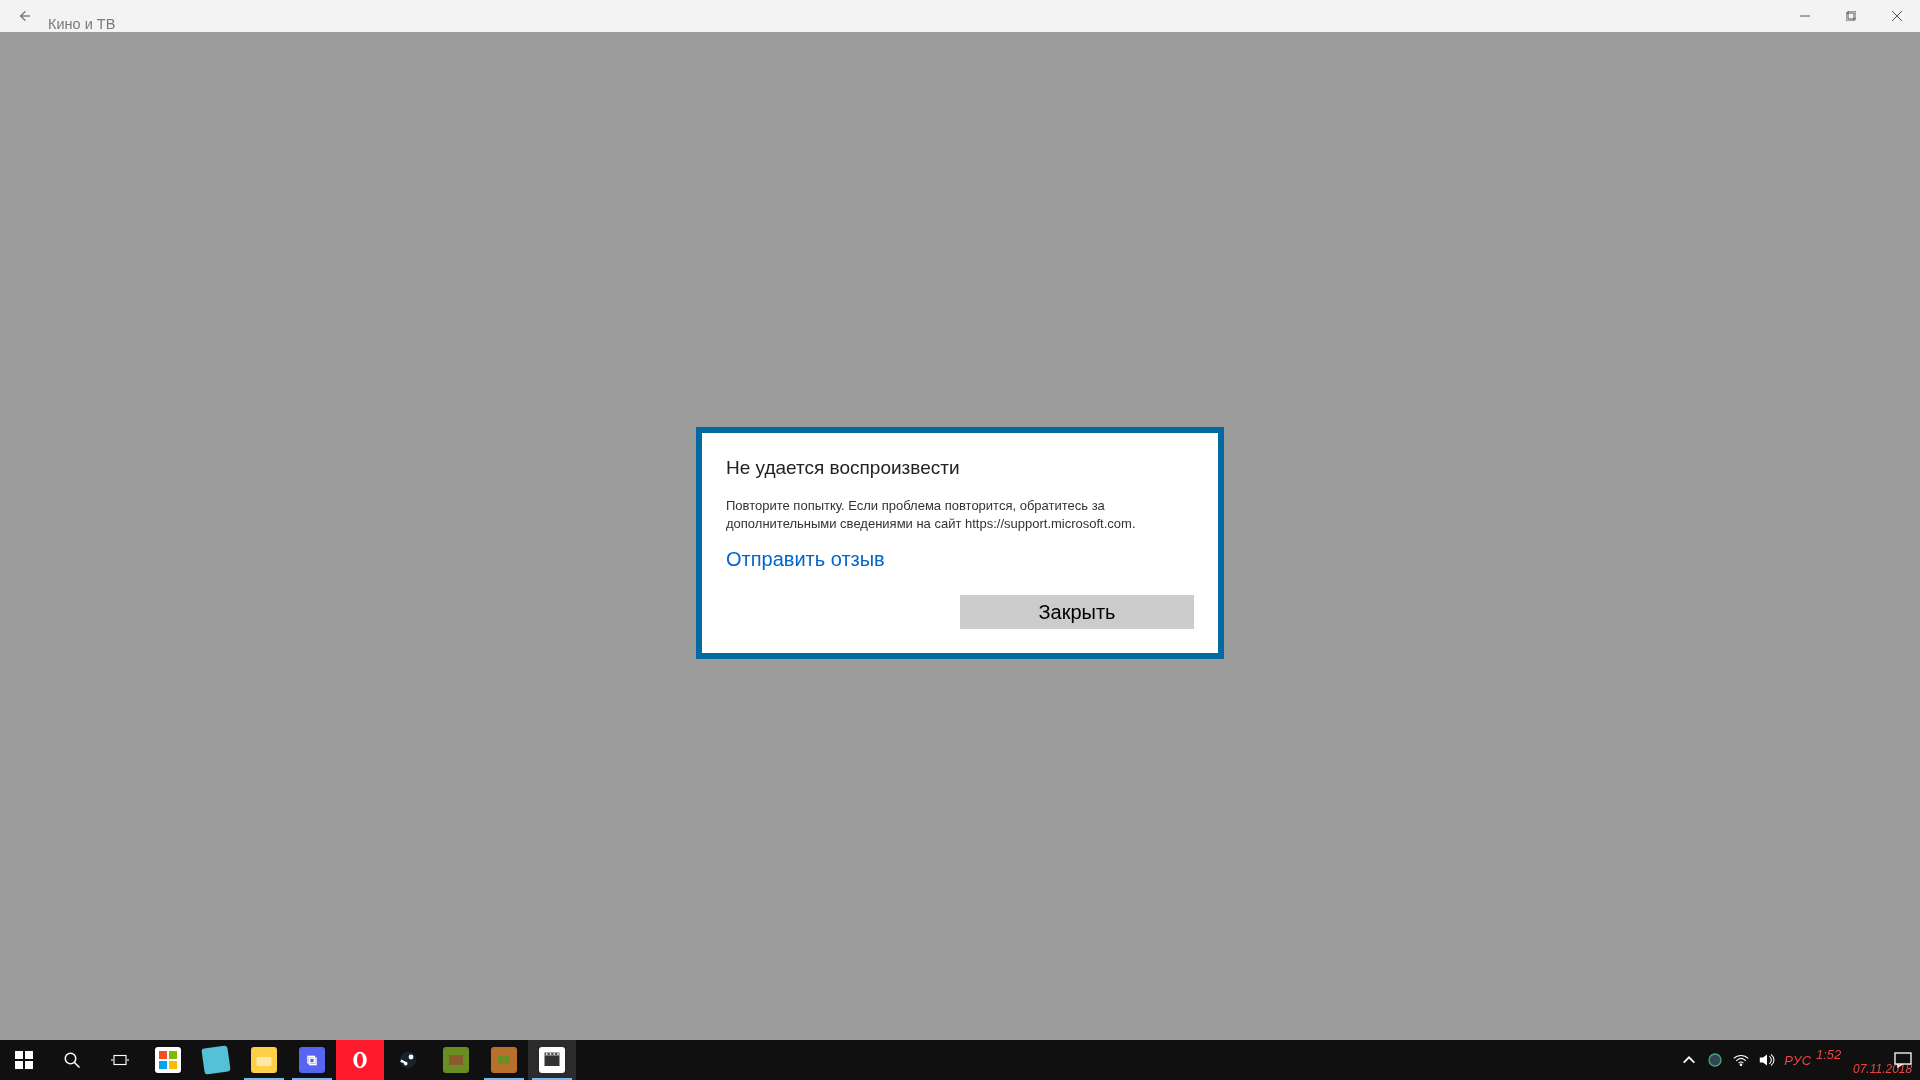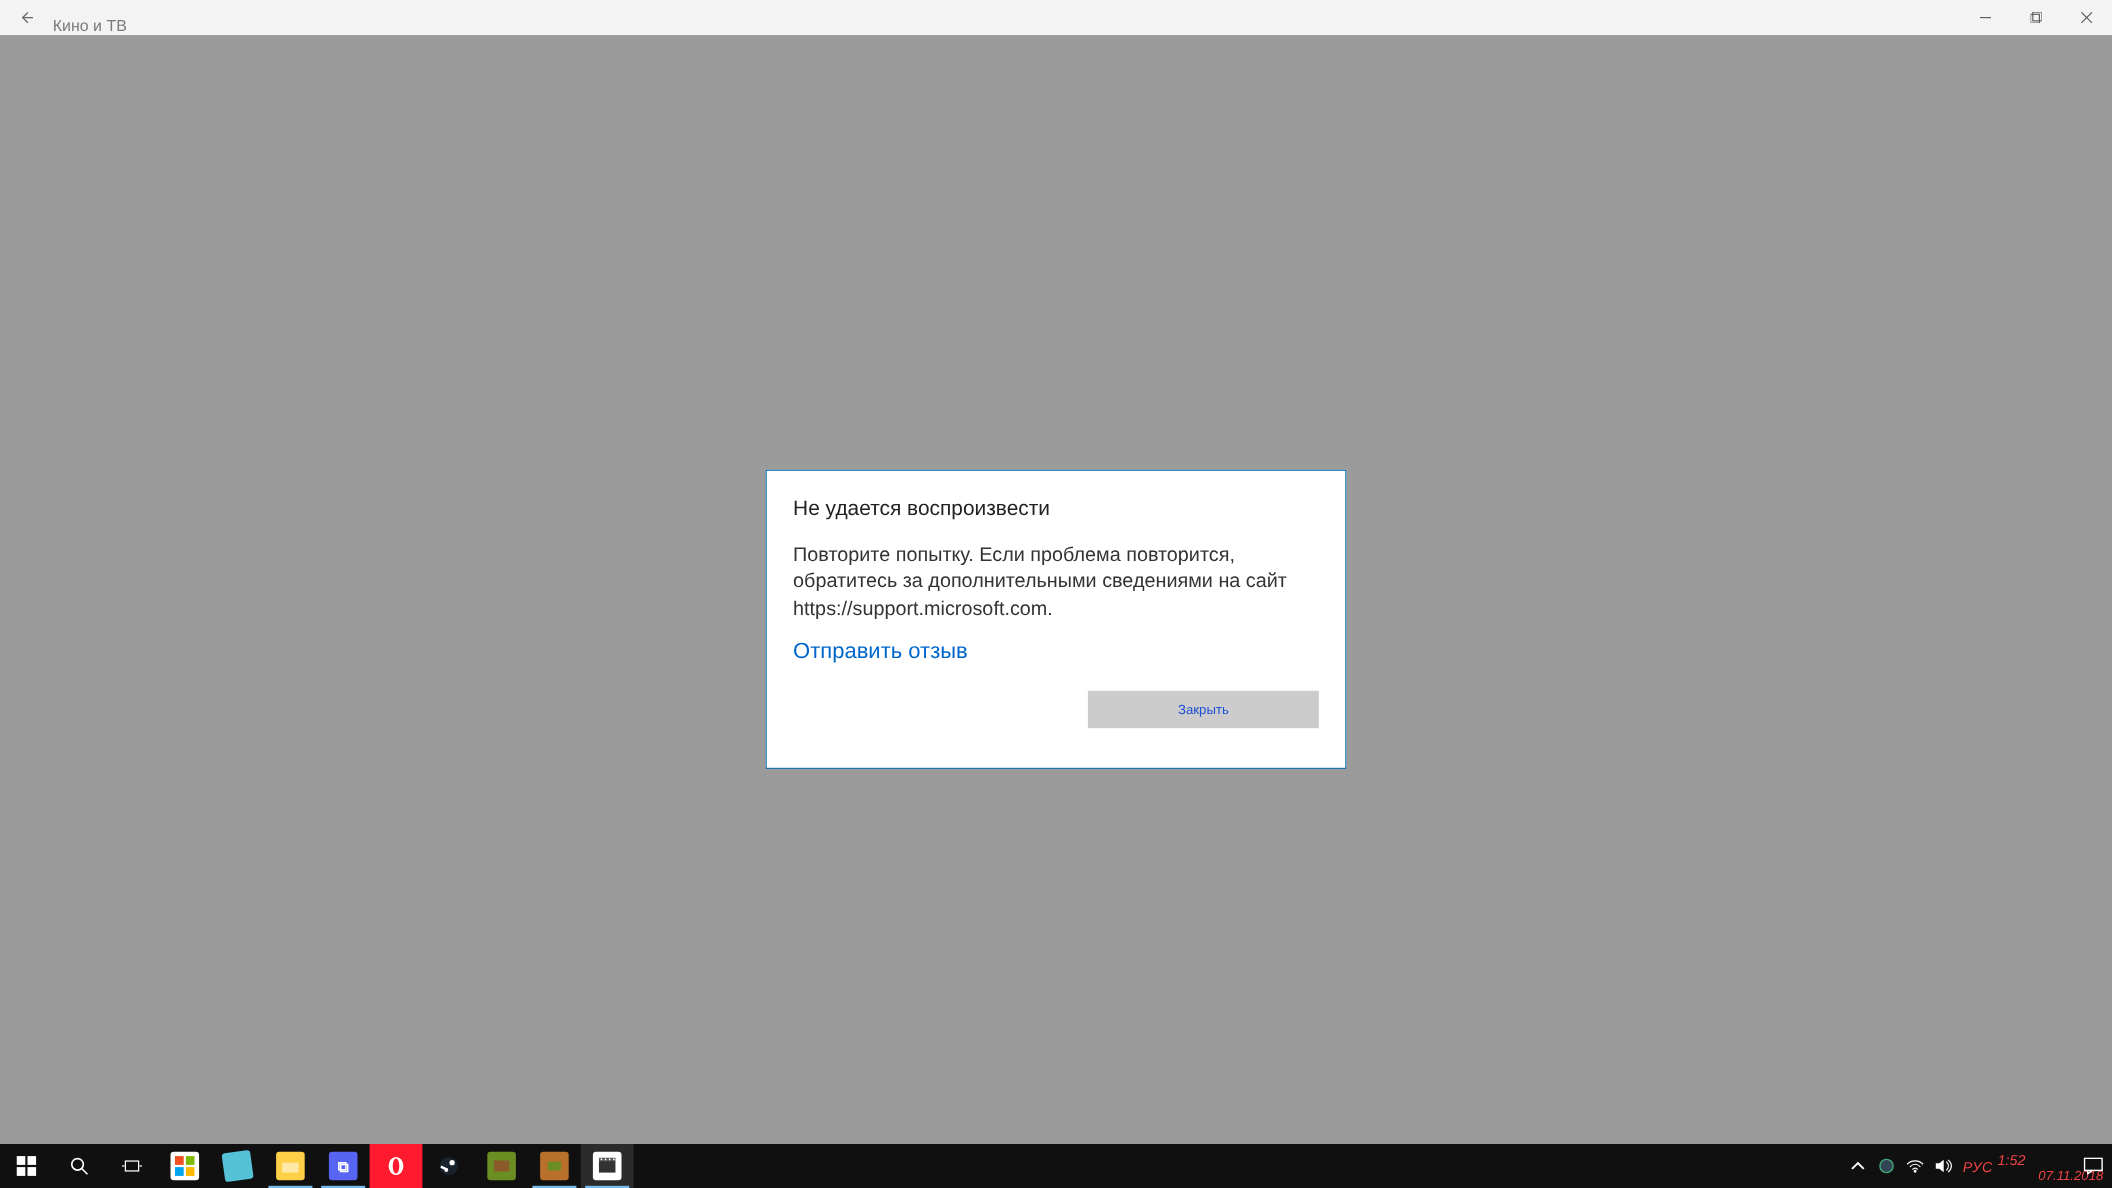--- a/index.html
+++ b/index.html
@@ -28,31 +28,31 @@
     color: #555;
   }
   .titlebar .win-controls .ctl svg { width: 10px; height: 10px; stroke: #555; stroke-width: 1; fill: none; }
 
   .app-body { flex: 1; position: relative; background: #9b9b9b; }
 
   
   .dialog {
     position: absolute; width: 528px; background: #fff;
     left: 50%; top: 395px; transform: translateX(-50%);
-    border: 1px solid #0369a1; padding: 24px 24px 36px 24px;
+    border: 6px solid #0369a1; padding: 24px 24px 24px 24px;
     color: #222; font-size: 16px;
   }
   .dialog .dlg-title { font-size: 19px; font-weight: 400; color: #222; margin-bottom: 18px; }
-  .dialog .dlg-text  { font-size: 18px; line-height: 1.35; color: #333; margin-bottom: 16px; }
+  .dialog .dlg-text  { font-size: 13px; line-height: 1.35; color: #333; margin-bottom: 16px; }
   .dialog .dlg-code  { font-size: 16px; color: #333; margin-bottom: 4px; }
   .dialog .dlg-link  { font-size: 20px; color: #0066cc; margin-bottom: 24px; display: inline-block; }
   .dialog .dlg-buttons { display: flex; justify-content: flex-end; }
   .dialog .dlg-btn {
-    width: 210px; height: 34px; background: #cccccc; border: none;
-    font-size: 12px; color: #1d4ed8; display: flex; align-items: center; justify-content: center;
+    width: 234px; height: 34px; background: #cccccc; border: none;
+    font-size: 20px; color: #000000; display: flex; align-items: center; justify-content: center;
   }
 
   
   .taskbar {
     position: absolute; left: 0; bottom: 0; width: 1920px; height: 40px;
     background: #101010; display: flex; align-items: stretch; color: #fff;
   }
   .tb-left { display: flex; }
   .tb-item {
     width: 48px; height: 40px; display: flex; align-items: center; justify-content: center;

